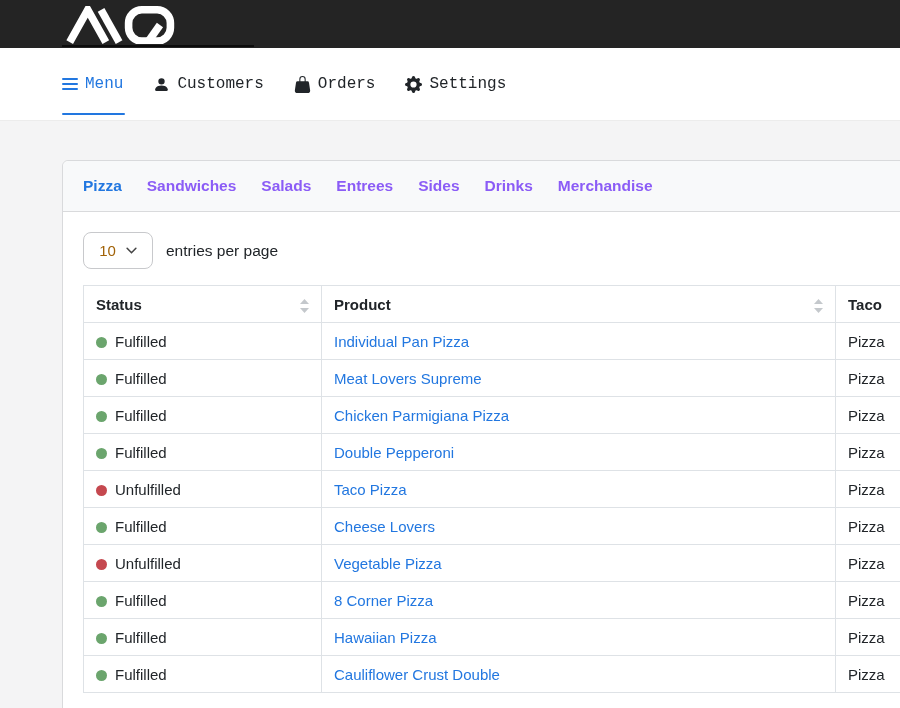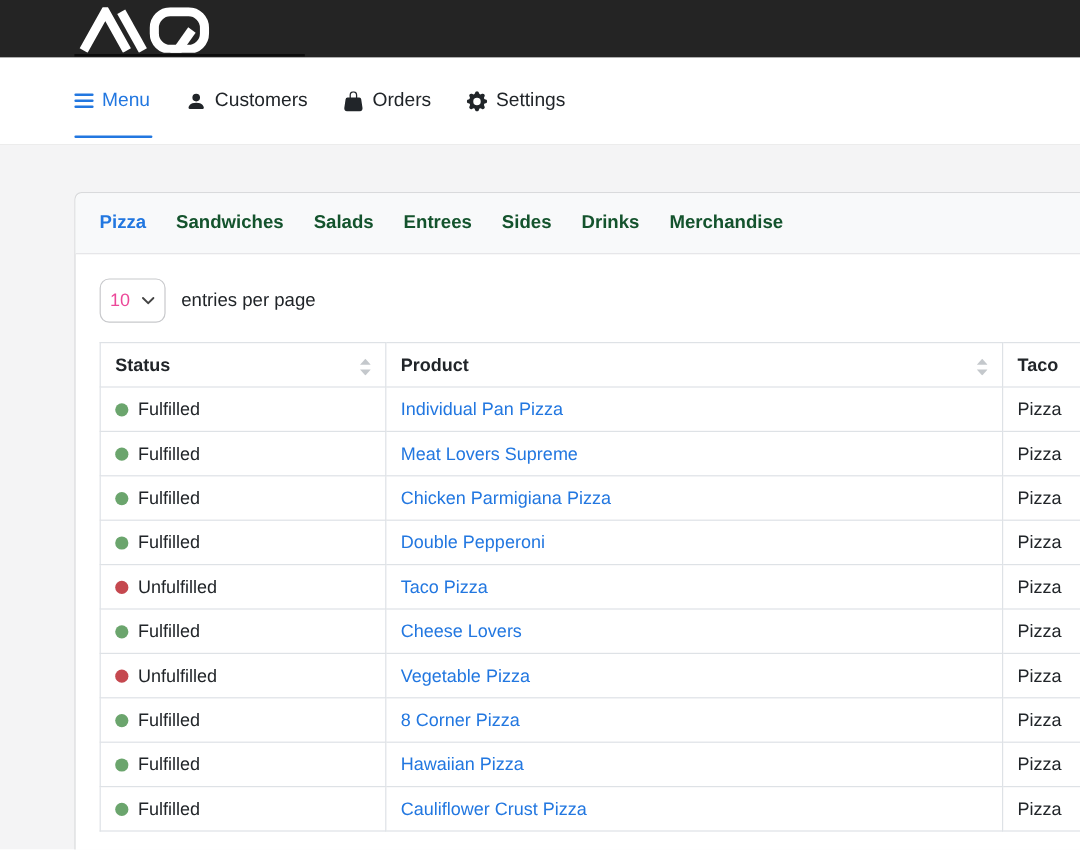--- a/index.html
+++ b/index.html
@@ -8,43 +8,43 @@
 
   
   .top-bar { position:relative; height:48px; background:var(--topbar-bg,#242424); }
   .logo-wrap { position:absolute; left:62px; top:6px; }
   .logo-underline { position:absolute; left:62px; bottom:1px; width:192px; height:2px; background:#0c0c0c; }
 
   
   .nav-bar { position:relative; height:73px; background:#fff; border-bottom:1px solid #ececec;
     display:flex; align-items:center; gap:30px; padding:0 0 0 62px; }
   .nav-item { position:relative; display:flex; align-items:center; gap:7px; height:100%;
-    font-size:16px; color:#212529; cursor:pointer; text-decoration:none; }
+    font-size:16px; color:#212529; cursor:pointer; text-decoration:none;font-family:Liberation Mono, monospace; }
   .nav-item svg { display:block; }
   .nav-item.active { color:var(--accent,#2277e0); }
   .nav-item.active .active-underline { position:absolute; left:0; right:-2px; bottom:5px;
     height:2.5px; border-radius:2px; background:var(--accent,#2277e0); }
   .burger { display:flex; flex-direction:column; gap:3px; }
   .burger span { width:16px; height:2.3px; border-radius:1px; background:var(--accent,#2277e0); }
 
   
   .page { height:587px; background:#f4f4f5; padding:39px 0 0 62px; }
 
   .card { width:940px; background:#fff; border:1px solid #d9dadc; border-radius:6px; }
   .card-header { background:#f8f9fa; border-bottom:1px solid #d9dadc; border-radius:6px 6px 0 0;
     padding:16px 20px; display:flex; gap:25px; }
-  .tab { font-size:15.5px; font-weight:700; color:#14532d; cursor:pointer; }
+  .tab { font-size:15.5px; font-weight:700; color:#8b5cf6; cursor:pointer; }
   .tab.active { color:var(--accent,#2277e0); }
 
   .card-body { padding:20px; }
 
   .entries-row { display:flex; align-items:center; gap:13px; margin-bottom:16px; }
-  .select-box { width:55px; height:37px; border:1px solid #c8c9cc; border-radius:8px;
+  .select-box { width:70px; height:37px; border:1px solid #c8c9cc; border-radius:8px;
     display:flex; align-items:center; justify-content:center; gap:10px;
-    font-size:15px; color:#ec4899; background:#fff; cursor:pointer; }
+    font-size:15px; color:#a16207; background:#fff; cursor:pointer; }
   .entries-label { font-size:15.5px; }
 
   table { border-collapse:collapse; table-layout:fixed; width:952px; }
   th, td { border:1px solid #dee2e6; padding:8px 12px; font-size:15px; text-align:left;
     height:37px; vertical-align:middle; }
   th { font-weight:700; }
   .th-inner { display:flex; align-items:flex-end; justify-content:space-between; }
   .col-status { width:238px; } .col-product { width:514px; } .col-type { width:200px; }
   .sort-icon { display:block; flex:0 0 auto; }
 
@@ -202,21 +202,21 @@
             <td><a class="plink">8 Corner Pizza</a></td>
             <td><span>Pizza</span></td>
           </tr>
           <tr>
             <td><span class="dot" data-state="Fulfilled"></span><span>Fulfilled</span></td>
             <td><a class="plink">Hawaiian Pizza</a></td>
             <td><span>Pizza</span></td>
           </tr>
           <tr>
             <td><span class="dot" data-state="Fulfilled"></span><span>Fulfilled</span></td>
-            <td><a class="plink">Cauliflower Crust Pizza</a></td>
+            <td><a class="plink">Cauliflower Crust Double</a></td>
             <td><span>Pizza</span></td>
           </tr>
         </tbody>
       </table>
 
       <div class="summary">Showing 1 to 10 of 23 entries</div>
 
     </div>
   </div>
 </div>

